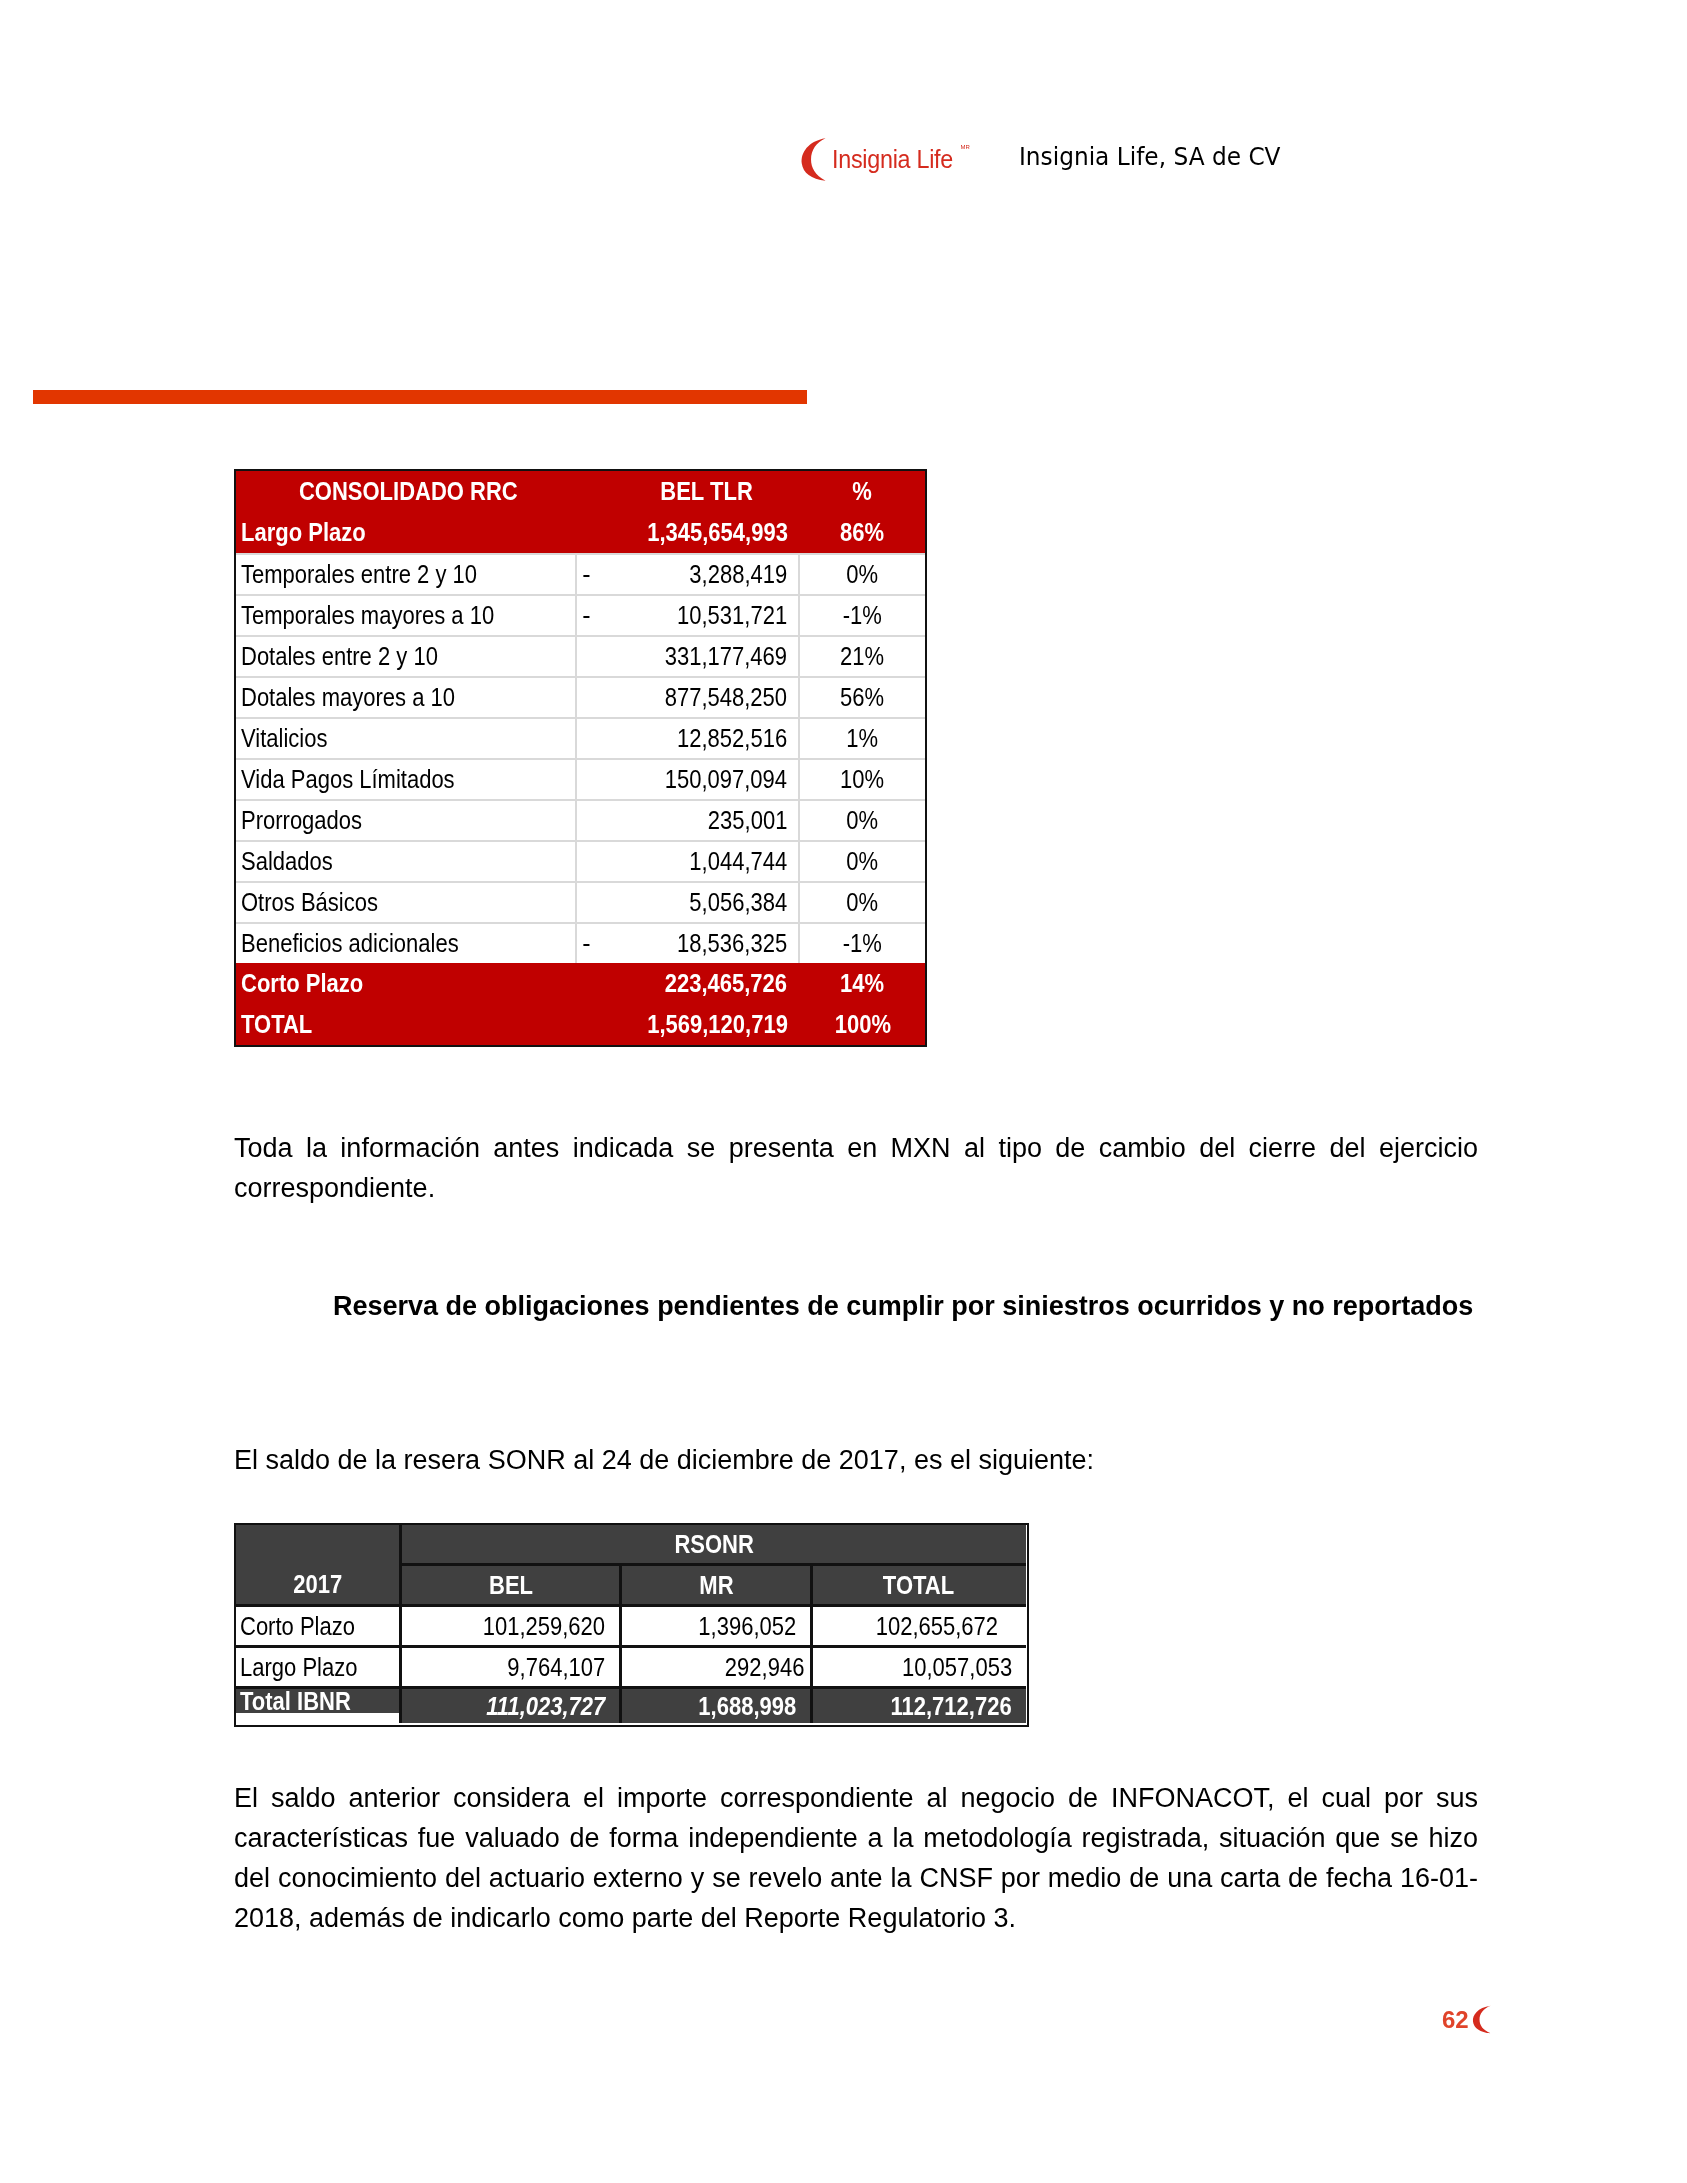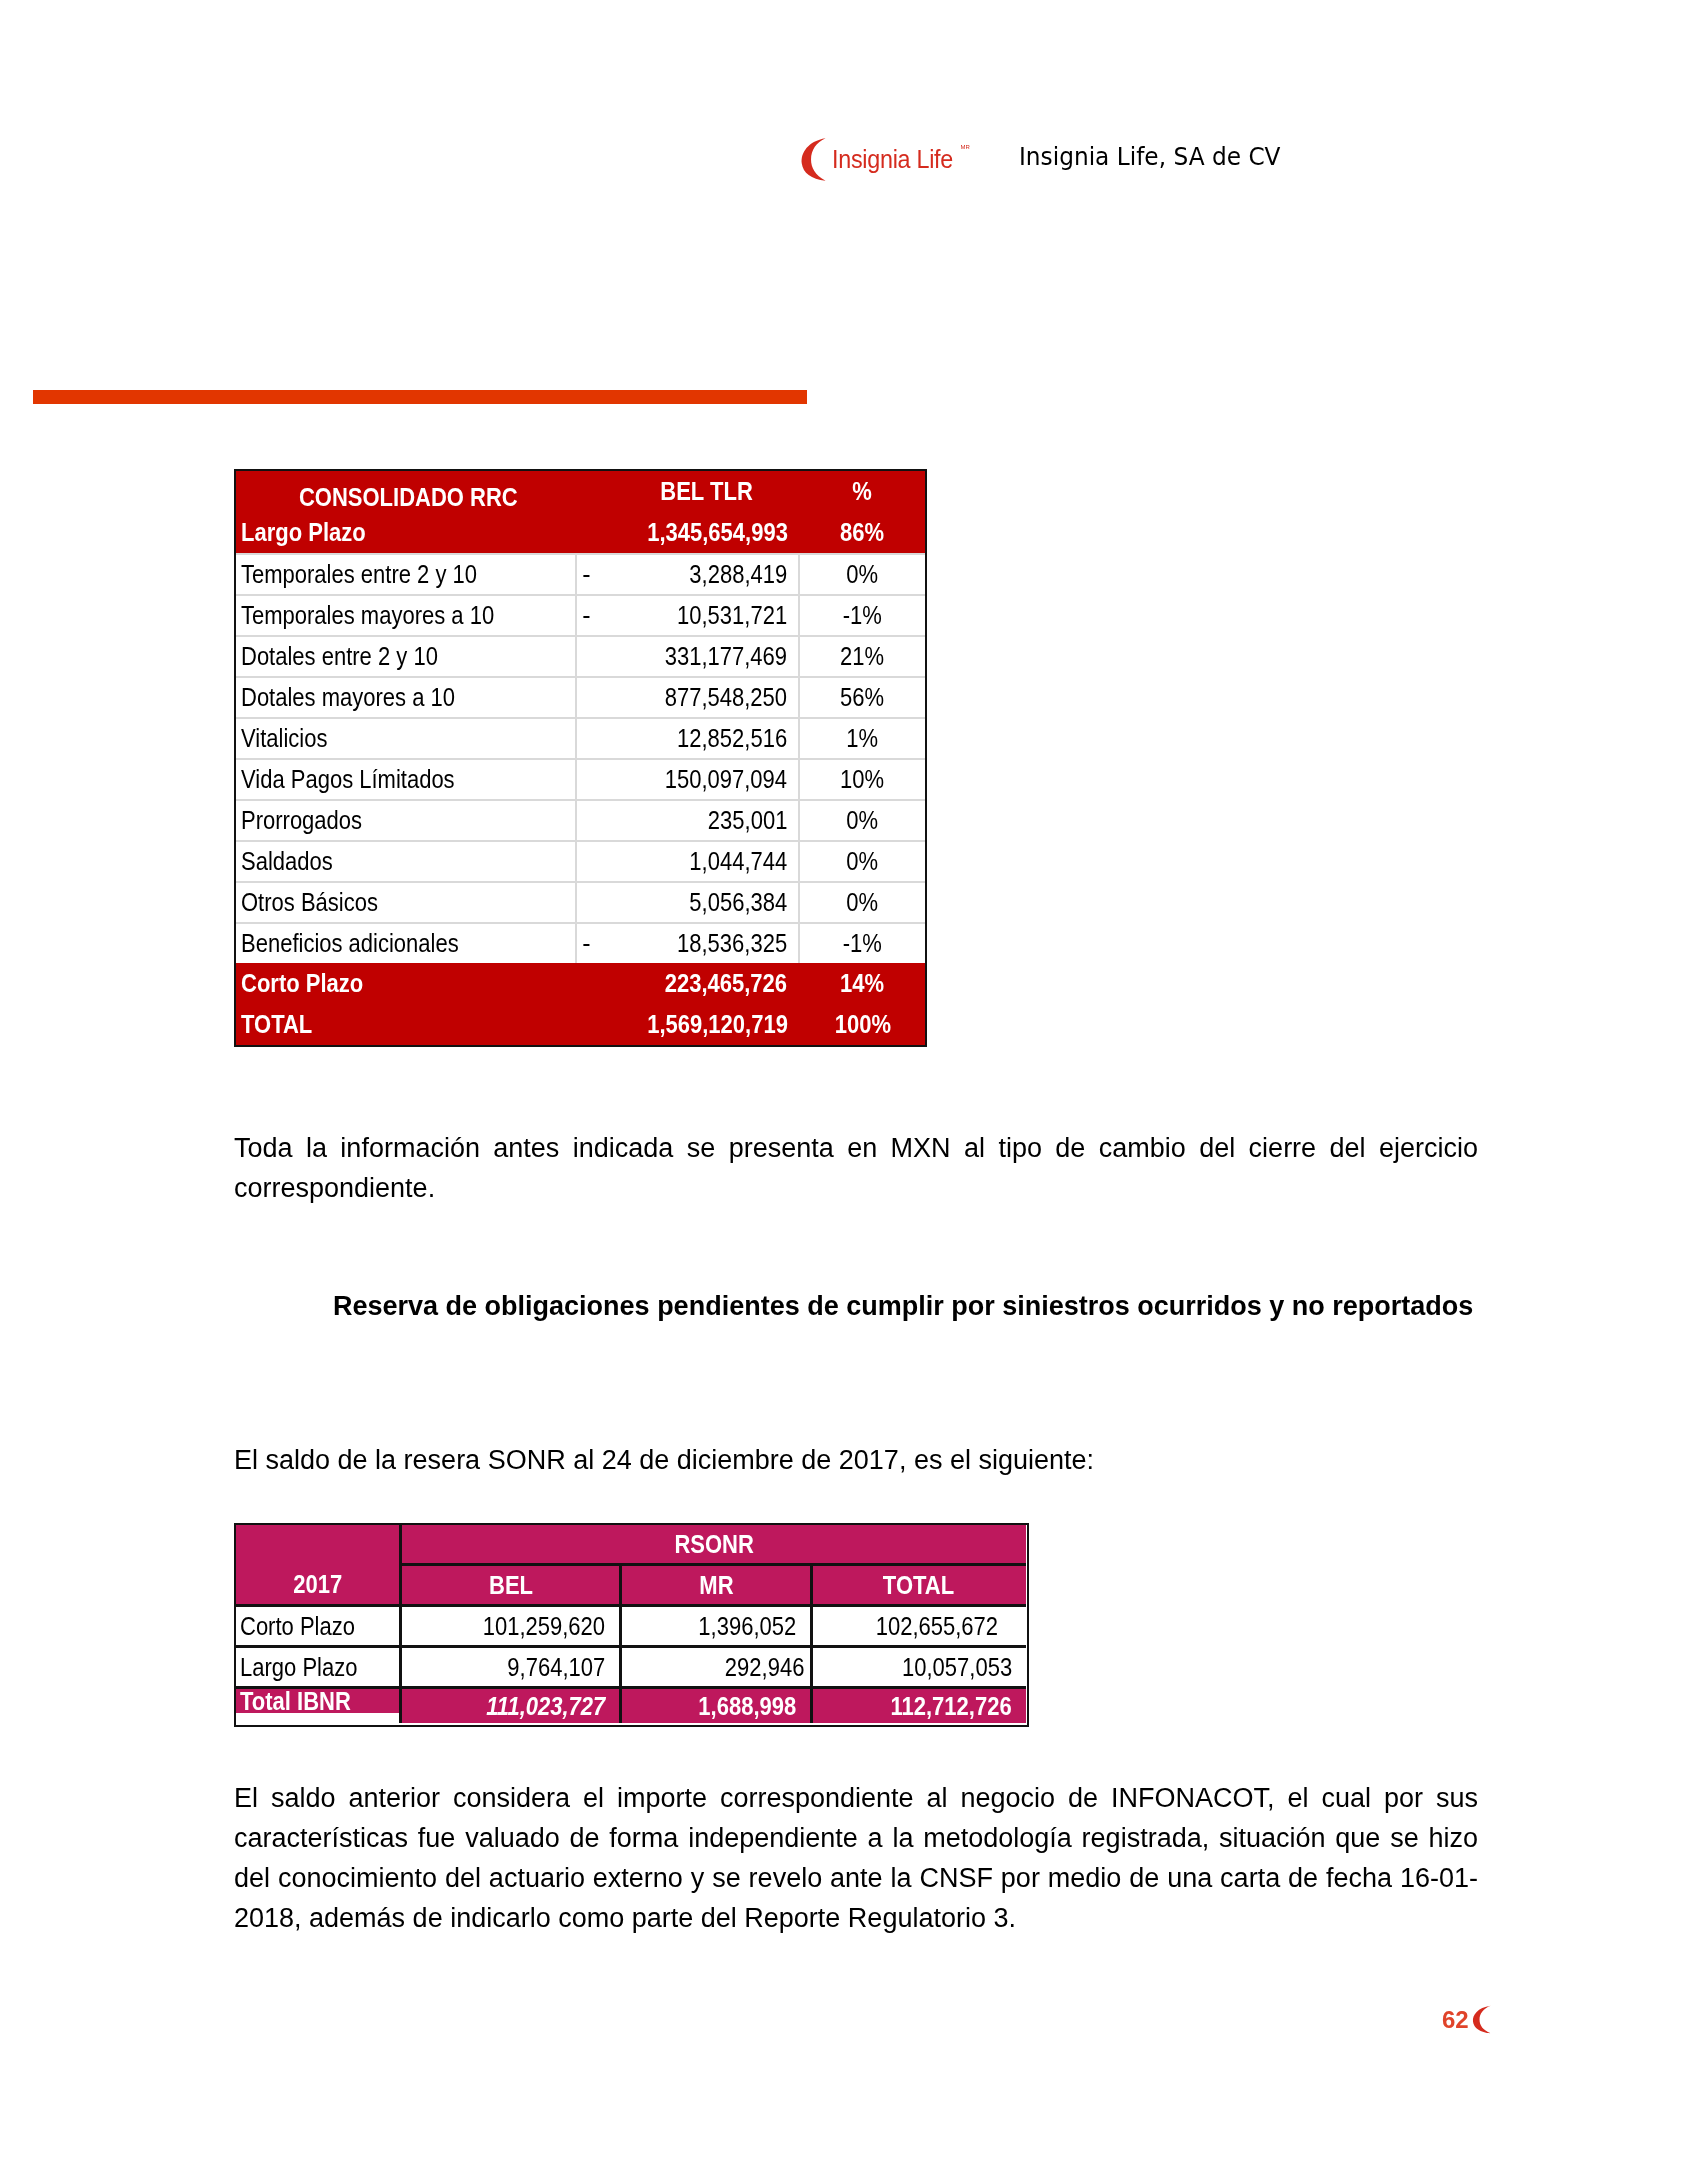--- a/index.html
+++ b/index.html
@@ -18,39 +18,39 @@
     .tbl1 { position: absolute; left: 234px; top: 469px; width: 693px; border: 2.6px solid #111; box-sizing: border-box; border-collapse: collapse; }
     .tbl1-row { display: flex; height: 41px; }
     .tbl1-row.red { background: #c00000; color: #fff; font-weight: bold; }
     .tbl1-row.white { background: #fff; color: #000; border-top: 2.6px solid #d9d9d9; box-sizing: border-box; }
     .cell { box-sizing: border-box; display: flex; align-items: center; font-family: "Liberation Sans", sans-serif; font-size: 25px; white-space: nowrap; }
     .t1-c1 { width: 339px; padding-left: 5.3px; }
     .t1-dash { width: 40px; padding-left: 5.3px; border-left: 2.6px solid #d9d9d9; }
     .t1-c2 { width: 183px; justify-content: flex-end; padding-right: 10.6px; }
     .t1-c3 { flex: 1; justify-content: center; border-left: 2.6px solid #d9d9d9; }
     .tbl1-row.red .t1-dash, .tbl1-row.red .t1-c3 { border-left-color: transparent; }
-    .tbl1-row.header .t1-c1 { justify-content: center; align-items: flex-end; }
+    .tbl1-row.header .t1-c1 { justify-content: center; }
     .tbl1-row.header .t1-c2 { justify-content: center; padding-right: 0; }
     .cond { transform: scaleX(0.88); display: inline-block; }
     .tbl1-row .t1-c1 .cond { transform-origin: left center; }
     .tbl1-row.header .t1-c1 .cond { transform-origin: center center; }
     .t1-c2 .cond { transform-origin: right center; }
     .tbl1-row.header .t1-c2 .cond { transform-origin: center center; }
 
     
     .para { position: absolute; left: 234px; width: 1244px; font-family: "Liberation Sans", sans-serif; font-size: 27px; line-height: 40px; text-align: justify; color: #000; }
     .p1 { top: 1128px; }
     .heading { position: absolute; left: 333px; top: 1286px; width: 1151px; font-family: "Liberation Sans", sans-serif; font-weight: bold; font-size: 27px; line-height: 40px; color: #000; }
     .p2 { top: 1440px; }
     .p3 { top: 1778px; }
 
     
     .tbl2 { position: absolute; left: 234px; top: 1523px; width: 795px; height: 204px; border: 2.6px solid #111; box-sizing: border-box; background: #fff; }
     .t2 { position: absolute; box-sizing: border-box; display: flex; align-items: center; font-family: "Liberation Sans", sans-serif; font-size: 25px; white-space: nowrap; }
-    .t2.red { background: #be185d; color: #fff; font-weight: bold; }
+    .t2.red { background: #404040; color: #fff; font-weight: bold; }
     .t2.white { background: #fff; color: #000; }
     .t2.center { justify-content: center; }
     .t2.right { justify-content: flex-end; padding-right: 14px; }
     .t2.left { padding-left: 4px; }
     .t2 .cond { transform: scaleX(0.88); }
     .t2.right .cond { transform-origin: right center; }
     .t2.left .cond { transform-origin: left center; }
     .t2.center .cond { transform-origin: center center; }
     .vline { position: absolute; width: 2.6px; background: #111; }
     .hline { position: absolute; height: 2.6px; background: #111; }

